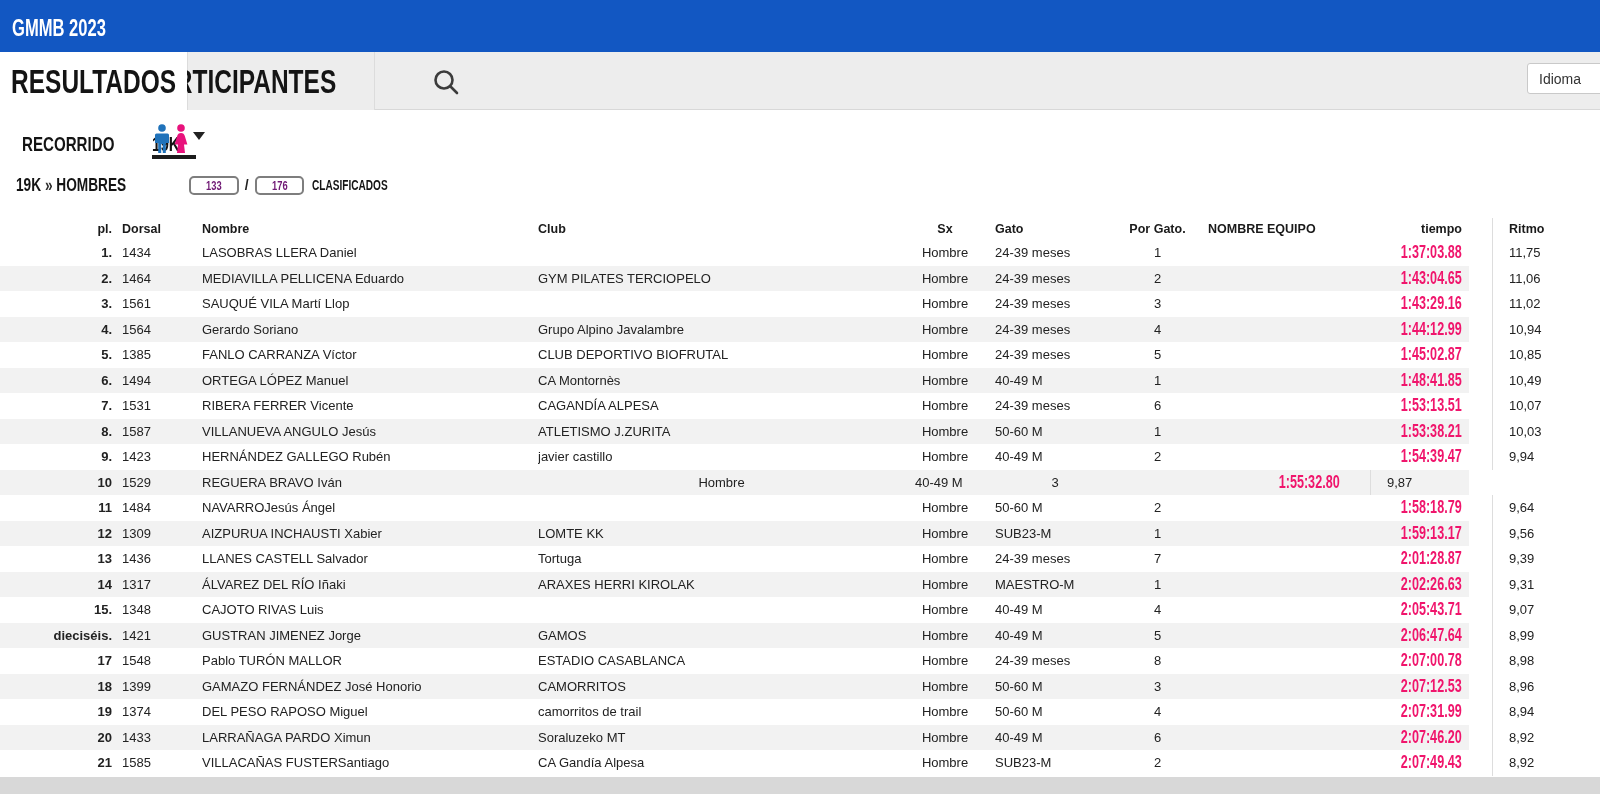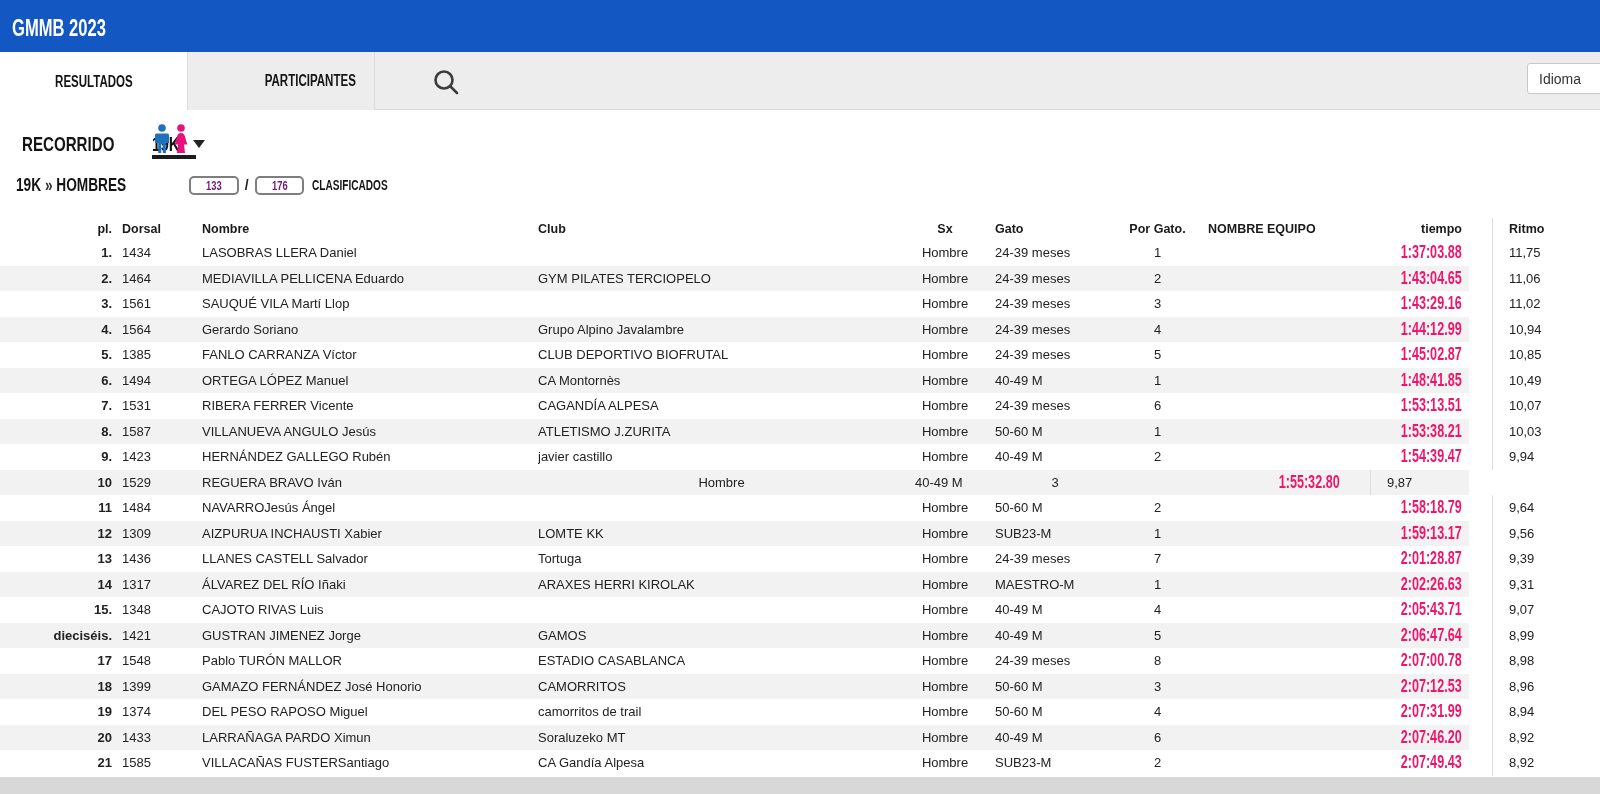--- a/index.html
+++ b/index.html
@@ -10,29 +10,29 @@
   
   .cond { display:inline-block; font-weight:bold; transform:scaleX(0.72); transform-origin:0 50%; white-space:nowrap; letter-spacing:0; }
   .cond-c { transform-origin:50% 50%; }
 
   
   .topbar { position:absolute; left:0; top:0; width:1600px; height:57px; background:#1257c2; display:flex; align-items:center; }
   .topbar .title { color:#fff; font-size:23px; margin-left:12px; }
 
   
   .tabbar { position:absolute; left:0; top:52px; width:1600px; height:58px; background:#ededed; border-bottom:1px solid #d8d8d8; }
-  .tab { position:absolute; top:0; height:58px; display:flex; align-items:center; justify-content:center; font-size:16px; color:#141414; cursor:pointer; }
+  .tab { position:absolute; top:0; height:58px; display:flex; align-items:center; justify-content:center; font-size:34px; color:#141414; cursor:pointer; }
   .tab-results { left:0; width:187px; background:#fff; height:59px; z-index:2; }
   .tab-participants { left:187px; width:188px; background:#ededed; border-left:1px solid #dcdcdc; border-right:1px solid #dcdcdc;justify-content:flex-end; }
   .searchbtn { position:absolute; left:428px; top:13px; width:36px; height:34px; display:flex; align-items:center; justify-content:center; cursor:pointer; }
   .idioma { position:absolute; left:1527px; top:11px; height:31px; width:92px; background:#fff; border:1px solid #c9c9c9; border-radius:3px; font-size:14px; color:#333; display:flex; align-items:center; padding-left:11px; cursor:pointer; }
 
   
   .toolrow { position:absolute; left:0; top:110px; width:1600px; height:66px; background:#fff; }
-  .recorrido { position:absolute; left:22px; top:22px; display:flex; align-items:center; font-size:21px; color:#141414; cursor:pointer; }
+  .recorrido { position:absolute; left:22px; top:22px; display:flex; font-size:21px; color:#141414; cursor:pointer; }
   .caret { display:inline-block; width:0; height:0; border-left:6px solid transparent; border-right:6px solid transparent; border-top:8px solid #222; margin-left:2px; }
   .genderpick { position:absolute; left:152px; top:14px; width:44px; cursor:pointer; text-align:center; }
   .genderbar { margin-top:1px; height:4px; background:#1c1c1c; width:44px; }
   .righticons { position:absolute; right:0; top:18px; height:32px; }
 
   
   .sectionrow { position:absolute; left:16px; top:174px; display:flex; align-items:center; gap:6px; }
   .sec-title { font-size:19px; color:#141414; }
   .chev { color:#2d2d2d; }
   .countbox { border:2px solid #7e7e7e; border-radius:5px; min-width:36px; height:19px; display:flex; align-items:flex-start; justify-content:center; font-size:13px; font-weight:bold; color:#701a75; padding:0 12px; }

